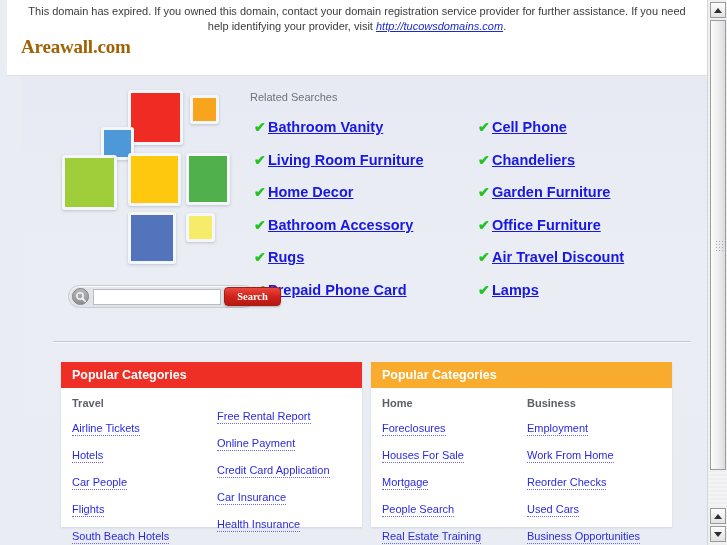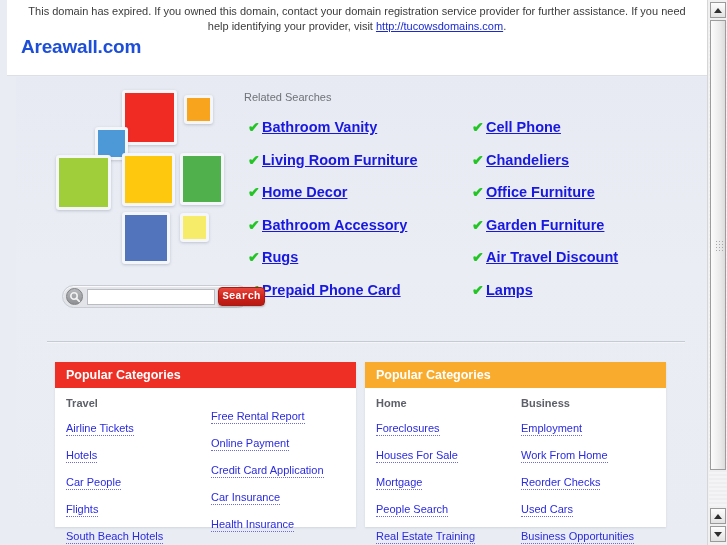--- a/index.html
+++ b/index.html
@@ -35,36 +35,37 @@
     width: 660px;
     text-align: center;
     font-size: 11px;
     line-height: 15px;
     color: #3b3b3b;
     font-family: "Liberation Sans", sans-serif;
   }
   #expiry-notice a {
     color: #1a2ad0;
     text-decoration: underline;
+    font-style: italic;
   }
 
   #site-title {
     position: absolute;
     left: 14px; top: 36px;
     font-size: 19px;
     font-weight: bold;
-    color: #1d4ed8;
+    color: #a16207;
     letter-spacing: -0.2px;
-    font-family: Liberation Sans, sans-serif;
+    font-family: Liberation Serif, serif;
   }
 
   
   #body-area {
     position: absolute;
-    left: 16px; top: 77px;
+    left: 22px; top: 77px;
     width: 700px;
     height: 468px;
     background: linear-gradient(180deg, #e7eaf2 0%, #eaedf4 40%, #e9ecf3 100%);
   }
 
   
   #logo-mosaic {
     position: absolute;
     left: 38px; top: 8px;
     width: 180px; height: 180px;
@@ -140,32 +141,32 @@
     background: #ffffff;
     font-size: 11px;
     padding: 0 3px;
     outline: none;
     color: #333;
     font-family: "Liberation Sans", sans-serif;
   }
   #search-button {
     position: absolute;
     left: 155px; top: 1px;
-    width: 47px; height: 19px;
+    width: 57px; height: 19px;
     border-radius: 4px;
     border: 1px solid #a81b14;
     background: linear-gradient(180deg,#e8493e 0%, #d1221a 50%, #b51a13 100%);
     color: #ffffff;
     font-size: 10.5px;
     font-weight: bold;
     text-align: center;
     line-height: 17px;
     cursor: pointer;
     box-shadow: 0 1px 2px rgba(0,0,0,0.25);
-    font-family: Liberation Mono, monospace;
+    font-family: Liberation Serif, serif;
   }
 
   
   #divider {
     position: absolute;
     left: 31px; top: 264px;
     width: 638px; height: 0;
     border-top: 1px solid #c6cad3;
     border-bottom: 1px solid #f3f5f9;
   }
@@ -302,22 +303,22 @@
         <div class="rs-item"><span class="rs-check">✔</span><span class="rs-link">Bathroom Vanity</span></div>
         <div class="rs-item"><span class="rs-check">✔</span><span class="rs-link">Living Room Furniture</span></div>
         <div class="rs-item"><span class="rs-check">✔</span><span class="rs-link">Home Decor</span></div>
         <div class="rs-item"><span class="rs-check">✔</span><span class="rs-link">Bathroom Accessory</span></div>
         <div class="rs-item"><span class="rs-check">✔</span><span class="rs-link">Rugs</span></div>
         <div class="rs-item"><span class="rs-check">✔</span><span class="rs-link">Prepaid Phone Card</span></div>
       </div>
     <div class="rs-col" id="rs-col-right">
         <div class="rs-item"><span class="rs-check">✔</span><span class="rs-link">Cell Phone</span></div>
         <div class="rs-item"><span class="rs-check">✔</span><span class="rs-link">Chandeliers</span></div>
+        <div class="rs-item"><span class="rs-check">✔</span><span class="rs-link">Garden Furniture</span></div>
         <div class="rs-item"><span class="rs-check">✔</span><span class="rs-link">Office Furniture</span></div>
-        <div class="rs-item"><span class="rs-check">✔</span><span class="rs-link">Garden Furniture</span></div>
         <div class="rs-item"><span class="rs-check">✔</span><span class="rs-link">Air Travel Discount</span></div>
         <div class="rs-item"><span class="rs-check">✔</span><span class="rs-link">Lamps</span></div>
       </div>
 
     <div id="search-row">
       <div id="search-magnifier">
         <svg width="12" height="12" viewBox="0 0 12 12">
           <circle cx="5" cy="5" r="3.2" fill="none" stroke="#f2f2f2" stroke-width="1.6"></circle>
           <line x1="7.3" y1="7.3" x2="10.3" y2="10.3" stroke="#f2f2f2" stroke-width="1.8" stroke-linecap="round"></line>
         </svg>

